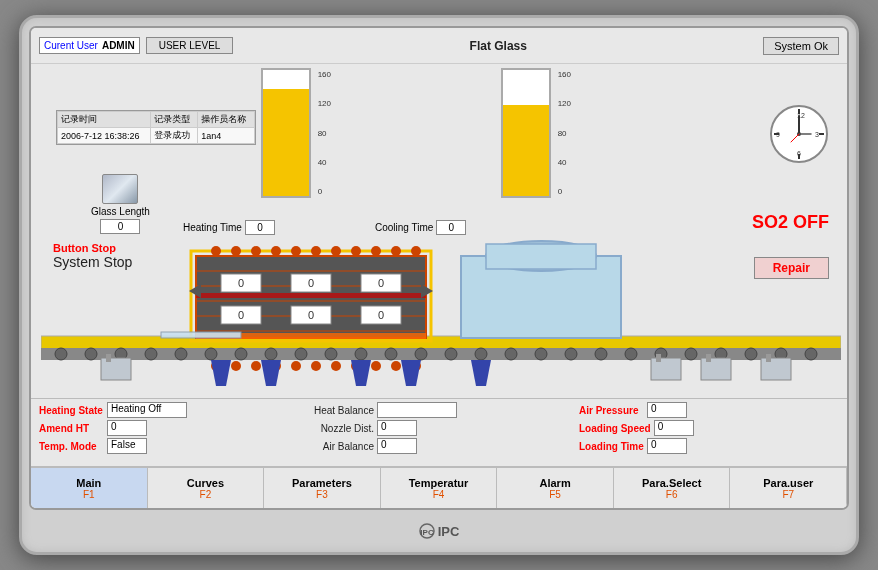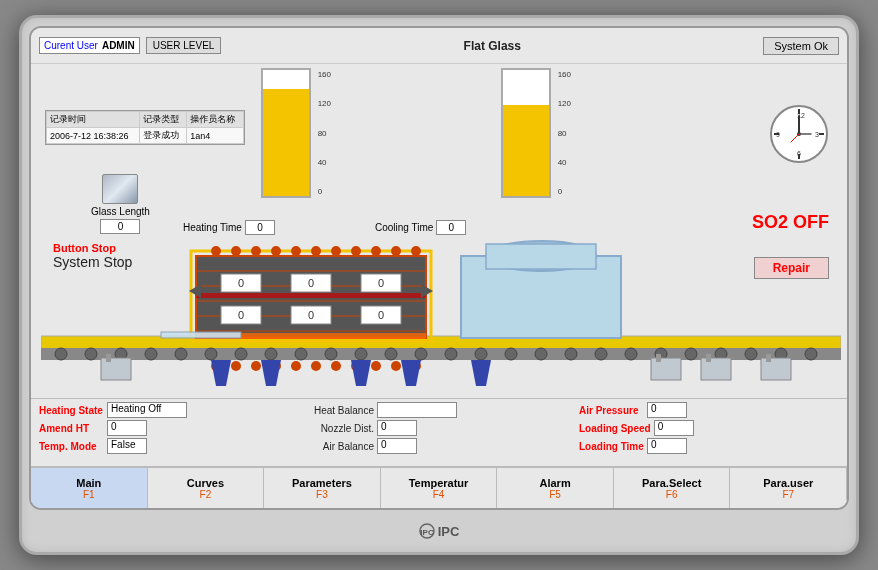--- a/index.html
+++ b/index.html
@@ -22,21 +22,21 @@
       box-shadow: 0 4px 24px #444, inset 0 0 8px #bbb;
       display: flex;
       flex-direction: column;
       align-items: center;
       padding: 8px 8px 0 8px;
     }
     .screen {
       width: 820px;
       height: 490px;
       background: #e8e8e8;
-      border-radius: 12px;
+      border-radius: 7px;
       border: 2px solid #999;
       overflow: hidden;
       display: flex;
       flex-direction: column;
     }
     .monitor-bottom {
       height: 42px;
       display: flex;
       align-items: center;
       justify-content: center;
@@ -67,40 +67,40 @@
       display: flex;
       gap: 4px;
       align-items: center;
     }
     .user-label { color: #00f; font-size: 10px; }
     .user-value { font-size: 10px; font-weight: bold; }
     .user-level-btn {
       border: 1px solid #888;
       background: #ddd;
       font-size: 10px;
-      padding: 2px 6px;
+      padding: 2px 12px;
     }
     .title-area {
       flex: 1;
       text-align: center;
       font-size: 12px;
       font-weight: bold;
       color: #222;
     }
     .system-ok {
       border: 1px solid #888;
       background: #ddd;
       font-size: 11px;
       padding: 2px 10px;
     }
     
     .log-area {
       position: absolute;
       top: 46px;
-      left: 14px;
+      left: 25px;
       background: #f8f8f8;
       border: 1px solid #999;
       font-size: 9px;
       width: 200px;
     }
     .log-area table { width: 100%; border-collapse: collapse; }
     .log-area td { border: 1px solid #ccc; padding: 1px 3px; font-size: 9px; }
     .log-header td { background: #e0e0e0; }
     
     .main-content {

